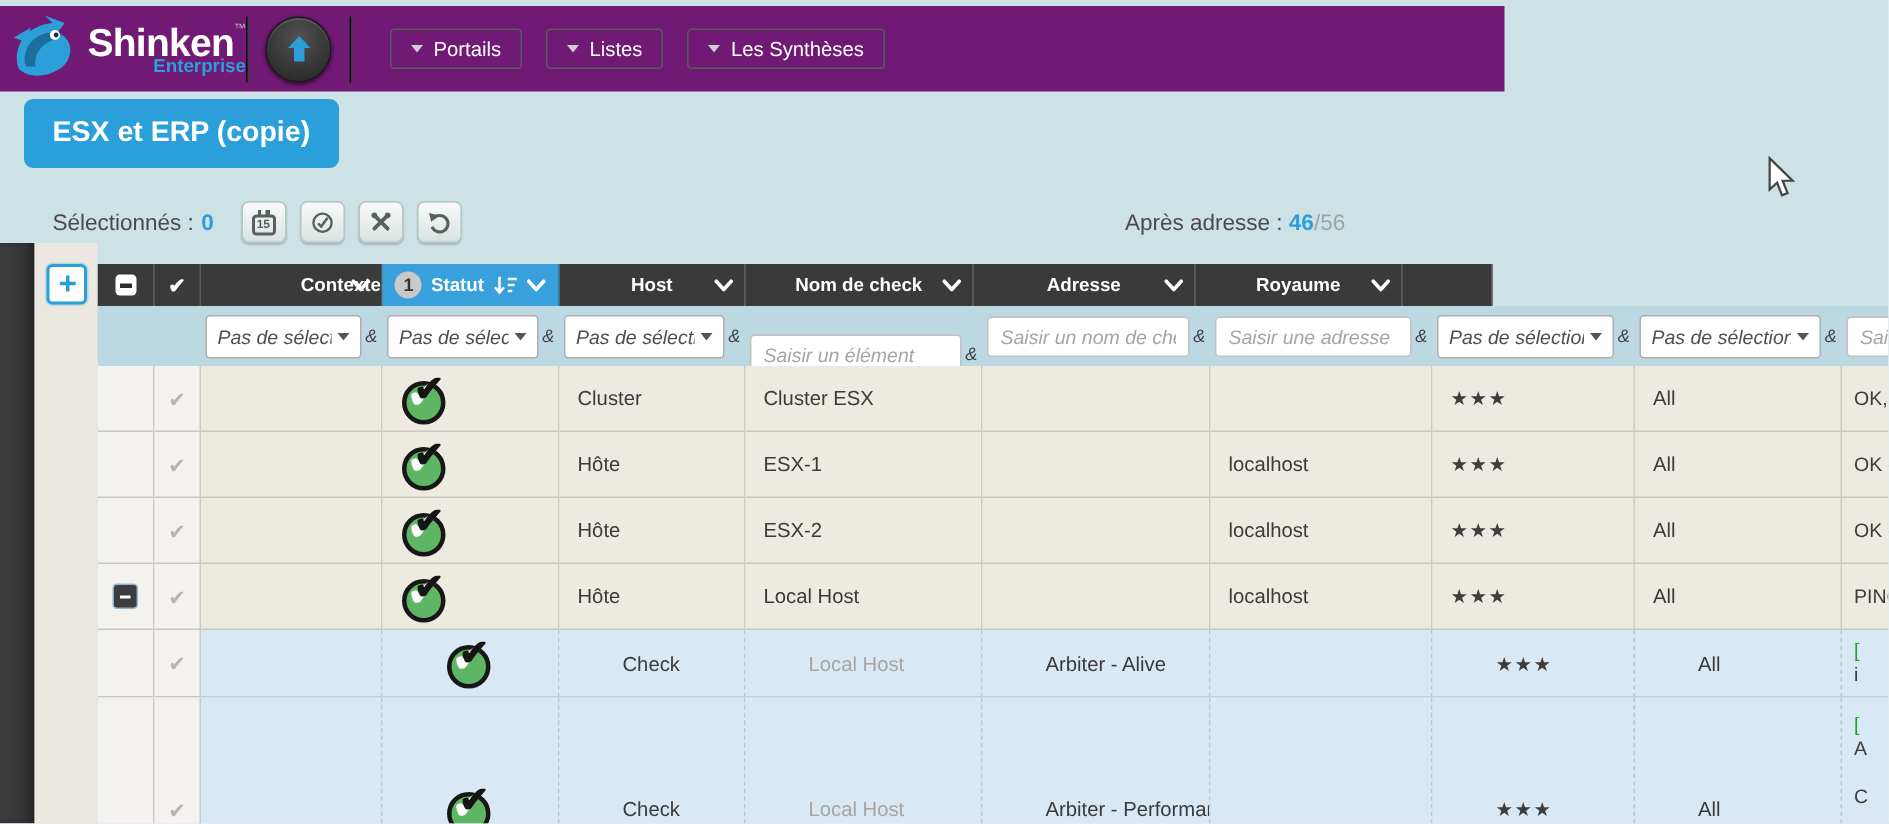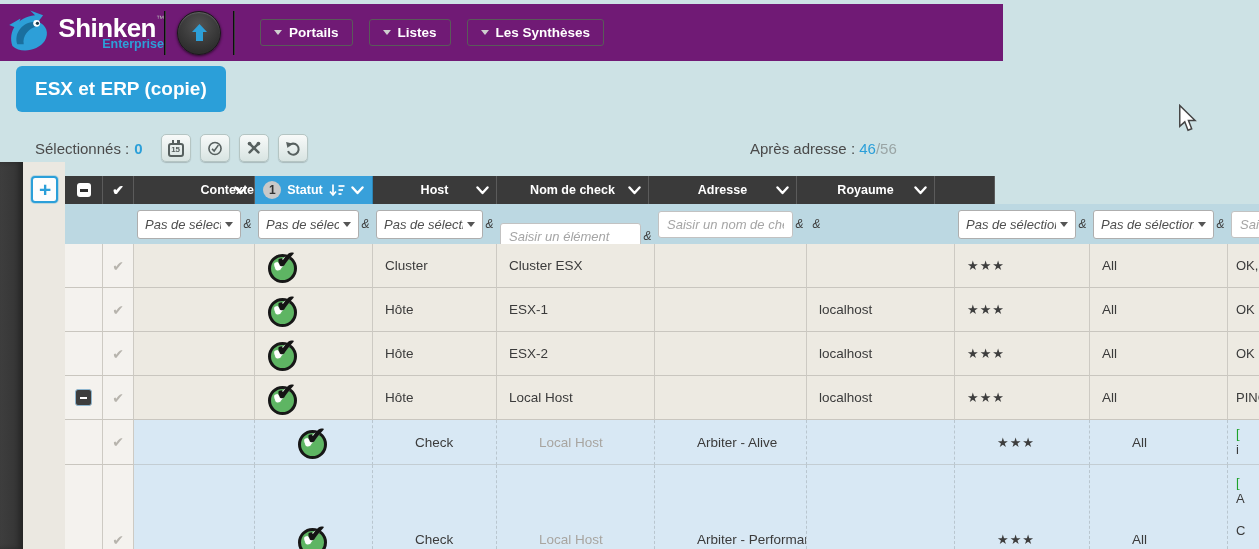--- a/index.html
+++ b/index.html
@@ -13,34 +13,34 @@
   .brand-name{font-size:26px;font-weight:bold;color:#fff;letter-spacing:-0.5px;}
   .brand-tm{font-size:8px;color:#b9b9b9;vertical-align:top;}
   .brand-sub{display:block;text-align:right;color:#2d9fd8;font-size:12.5px;font-weight:bold;margin-top:-3px;}
   .tb-sep{width:1px;height:44px;background:#0c0c0c;box-shadow:1px 0 0 #3c3c3c;}
   .up-btn{width:42px;height:42px;border-radius:50%;margin:0 12px;border:1px solid #191919;
     background:radial-gradient(circle at 50% 32%,#525252,#2e2e2e 75%);
     box-shadow:0 1px 3px rgba(0,0,0,.7), inset 0 1px 1px rgba(255,255,255,.18);
     display:flex;align-items:center;justify-content:center;cursor:pointer;}
   .menus{display:flex;gap:16px;margin-left:26px;}
   .menu-btn{display:flex;align-items:center;gap:7px;height:27px;padding:0 13px;border:1px solid #5a5a5a;border-radius:3px;
-    color:#fff;font-weight:bold;font-size:13.5px;background:transparent;cursor:pointer;}
+    color:#fff;font-weight:normal;font-size:13.5px;background:transparent;cursor:pointer;}
   .caret{width:0;height:0;border-left:4px solid transparent;border-right:4px solid transparent;border-top:5px solid #cfcfcf;}
 
   
   .title-chip{position:absolute;left:16px;top:66px;height:46px;line-height:46px;padding:0 19px;background:#2b9fd9;
     color:#fff;font-size:19px;font-weight:bold;border-radius:6px;}
   .sel-row{position:absolute;left:35px;top:133px;display:flex;align-items:center;height:30px;}
   .sel-label{font-size:15px;color:#4a4a4a;}
   .sel-count{color:#2b9fd9;font-weight:bold;margin-left:5px;font-size:15px;}
   .icon-btns{display:flex;gap:9px;margin-left:18px;}
   .icon-btn{width:30px;height:28px;border-radius:5px;background:linear-gradient(#f8faf9,#d8e4e2);
     border:1px solid #b5c5c3;box-shadow:0 1px 1px rgba(0,0,0,.18);display:flex;align-items:center;justify-content:center;cursor:pointer;}
   .after-filter{position:absolute;left:750px;top:140px;font-size:15px;color:#4a4a4a;}
-  .af-matched{color:#2b9fd9;font-weight:normal;}
+  .af-matched{color:#2b9fd9;font-weight:bold;}
   .af-total{color:#9aa5a5;}
 
   
   .cal{display:block;width:17px;height:14px;border:2px solid #57605f;border-radius:3px;position:relative;margin-top:3px;box-sizing:border-box;}
   .cal i{position:absolute;top:-5px;left:2px;width:2.5px;height:4px;background:#57605f;}
   .cal i.t2{left:auto;right:2px;}
   .cal b{position:absolute;left:0;right:0;top:0;font-size:8px;font-weight:bold;color:#57605f;text-align:center;line-height:10px;}
 
   
   .side{position:absolute;left:0;top:162px;width:23px;height:387px;background:linear-gradient(90deg,#3e3e3e,#333);box-shadow:inset -4px 0 5px rgba(0,0,0,.28);}
@@ -274,20 +274,21 @@
         </div>
         <div class="fc" style="width: 158px; margin-top: 24px;">
           <input class="f-in" placeholder="Saisir un élément" style="">
           <span class="amp">&amp;</span>
         </div>
         <div class="fc" style="width: 152px;">
           <input class="f-in" placeholder="Saisir un nom de check" style="">
           <span class="amp">&amp;</span>
         </div>
         <div class="fc" style="width: 148px;">
+          <input class="f-in" placeholder="Saisir une adresse" style="">
           <span class="amp">&amp;</span>
         </div>
         <div class="fc" style="width: 135px;">
           <span class="f-sel">
             <span class="txt">Pas de sélection</span>
             <i class="caret"></i>
           </span>
           <span class="amp">&amp;</span>
         </div>
         <div class="fc" style="width: 138px;">

